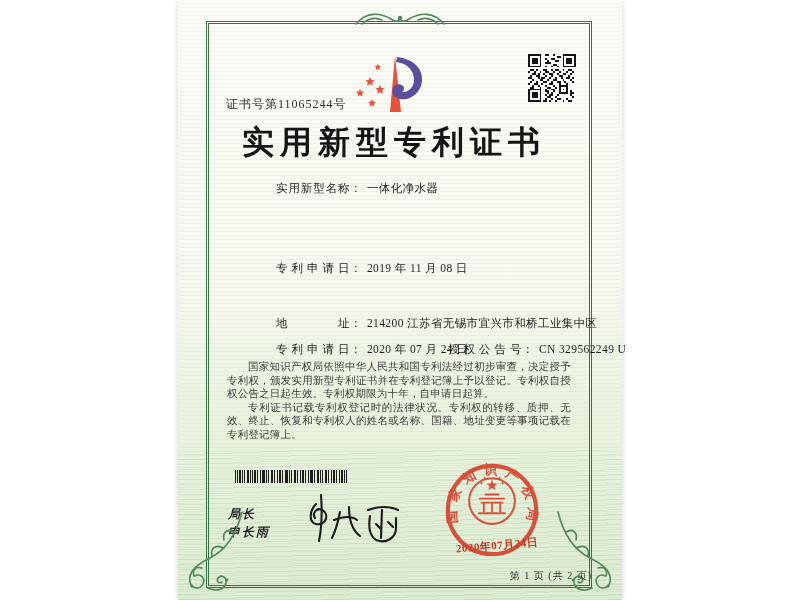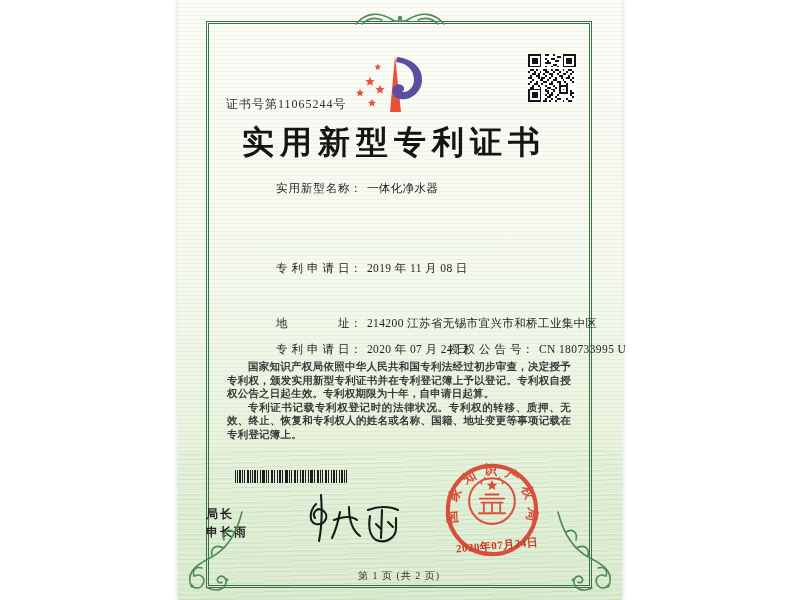--- a/index.html
+++ b/index.html
@@ -34,38 +34,38 @@
     left:28px; top:121px; width:376px; text-align:center;
     font-size:32px; font-weight:bold; letter-spacing:6px; color:#141414;
   }
 
   .frow { left:52px; font-size:11.5px; color:#1f1f1f; white-space:nowrap; letter-spacing:0.4px;margin-left:46px; }
   .lab { display:inline-block; width:74px; text-align:justify; text-align-last:justify; vertical-align:top; }
   .val { margin-left:5px; }
   .grant2 { left:224px; }
 
   .paras { left:49px; top:360px; width:344px; color:#3a3a3a; }
-  .paras p { font-size:10.5px; line-height:13.5px; text-indent:2em; text-align:justify; letter-spacing:0.2px;font-weight:bold; }
+  .paras p { font-size:10.5px; line-height:13.5px; text-indent:2em; text-align:justify; letter-spacing:0.2px; }
 
   .barcode { left:57px; top:470px; width:112px; height:13px; }
 
-  .signer { left:28px; top:506px; color:#242424; }
+  .signer { left:50px; top:506px; color:#242424;font-style:italic; }
   .signer .stitle { font-size:12px; letter-spacing:2px; font-weight:600; }
   .signer .sname  { margin-top:1px; font-size:12px; letter-spacing:2px; font-weight:600; }
 
   .signature { left:124px; top:492px; }
 
   .seal { left:265px; top:461px; width:98px; height:98px; opacity:0.93; }
   .seal-date {
     left:273px; top:538px; width:92px; text-align:center;
     font-size:11px; font-weight:bold; color:#c43a27;
     transform:rotate(-5deg); letter-spacing:0.5px; white-space:nowrap;
   }
 
-  .footer { left:28px; top:569px; width:386px; text-align:center; font-size:10px; color:#333; letter-spacing:1px; }
+  .footer { left:28px; top:569px; width:386px; text-align:right; font-size:10px; color:#333; letter-spacing:1px; }
 
   .logo { left:170px; top:55px; }
   .qr { left:350px; top:54px; }
 
   .flourish-left  { left:4px;  top:510px; }
   .flourish-right { left:374px; top:510px; transform:scaleX(-1); }
   .ornament-top   { left:174px; top:7px; }
 </style>
 </head>
 <body>
@@ -131,21 +131,21 @@
       <span class="lab">专利申请日</span><span>：</span><span class="val">2019 年 11 月 08 日</span>
     </div>
     <div class="abs frow" style="top:316px">
       <span class="lab">地址</span><span>：</span><span class="val">214200 江苏省无锡市宜兴市和桥工业集中区</span>
     </div>
 
     <div class="abs frow" style="top:342px">
       <span class="lab">专利申请日</span><span>：</span><span class="val">2020 年 07 月 24 日</span>
     </div>
     <div class="abs frow grant2" style="top:342px">
-      <span class="lab">授权公告号</span><span>：</span><span class="val">CN 180733995 U</span>
+      <span class="lab">授权公告号</span><span>：</span><span class="val">CN 329562249 U</span>
     </div>
 
     <div class="abs paras">
       <p>国家知识产权局依照中华人民共和国专利法经过初步审查，决定授予专利权，颁发实用新型专利证书并在专利登记簿上予以登记。专利权自授权公告之日起生效。专利权期限为十年，自申请日起算。</p>
       <p>专利证书记载专利权登记时的法律状况。专利权的转移、质押、无效、终止、恢复和专利权人的姓名或名称、国籍、地址变更等事项记载在专利登记簿上。</p>
     </div>
 
     <svg class="abs barcode" width="112" height="13" viewBox="0 0 112 13">
       <path fill="#1c1c1c" d="M0 0h1v13h-1zM2 0h1v13h-1zM4 0h2v13h-2zM7 0h1v13h-1zM9 0h1v13h-1zM12 0h2v13h-2zM15 0h1v13h-1zM17 0h1v13h-1zM19 0h2v13h-2zM22 0h1v13h-1zM25 0h1v13h-1zM27 0h3v13h-3zM31 0h1v13h-1zM33 0h1v13h-1zM36 0h2v13h-2zM39 0h1v13h-1zM42 0h1v13h-1zM44 0h2v13h-2zM47 0h1v13h-1zM50 0h3v13h-3zM54 0h1v13h-1zM56 0h1v13h-1zM59 0h2v13h-2zM62 0h1v13h-1zM65 0h1v13h-1zM67 0h2v13h-2zM70 0h1v13h-1zM73 0h1v13h-1zM75 0h3v13h-3zM79 0h1v13h-1zM82 0h2v13h-2zM85 0h1v13h-1zM87 0h1v13h-1zM90 0h2v13h-2zM93 0h1v13h-1zM96 0h1v13h-1zM98 0h2v13h-2zM101 0h1v13h-1zM104 0h1v13h-1zM106 0h2v13h-2zM109 0h1v13h-1zM111 0h1v13h-1z"></path>
     </svg>

